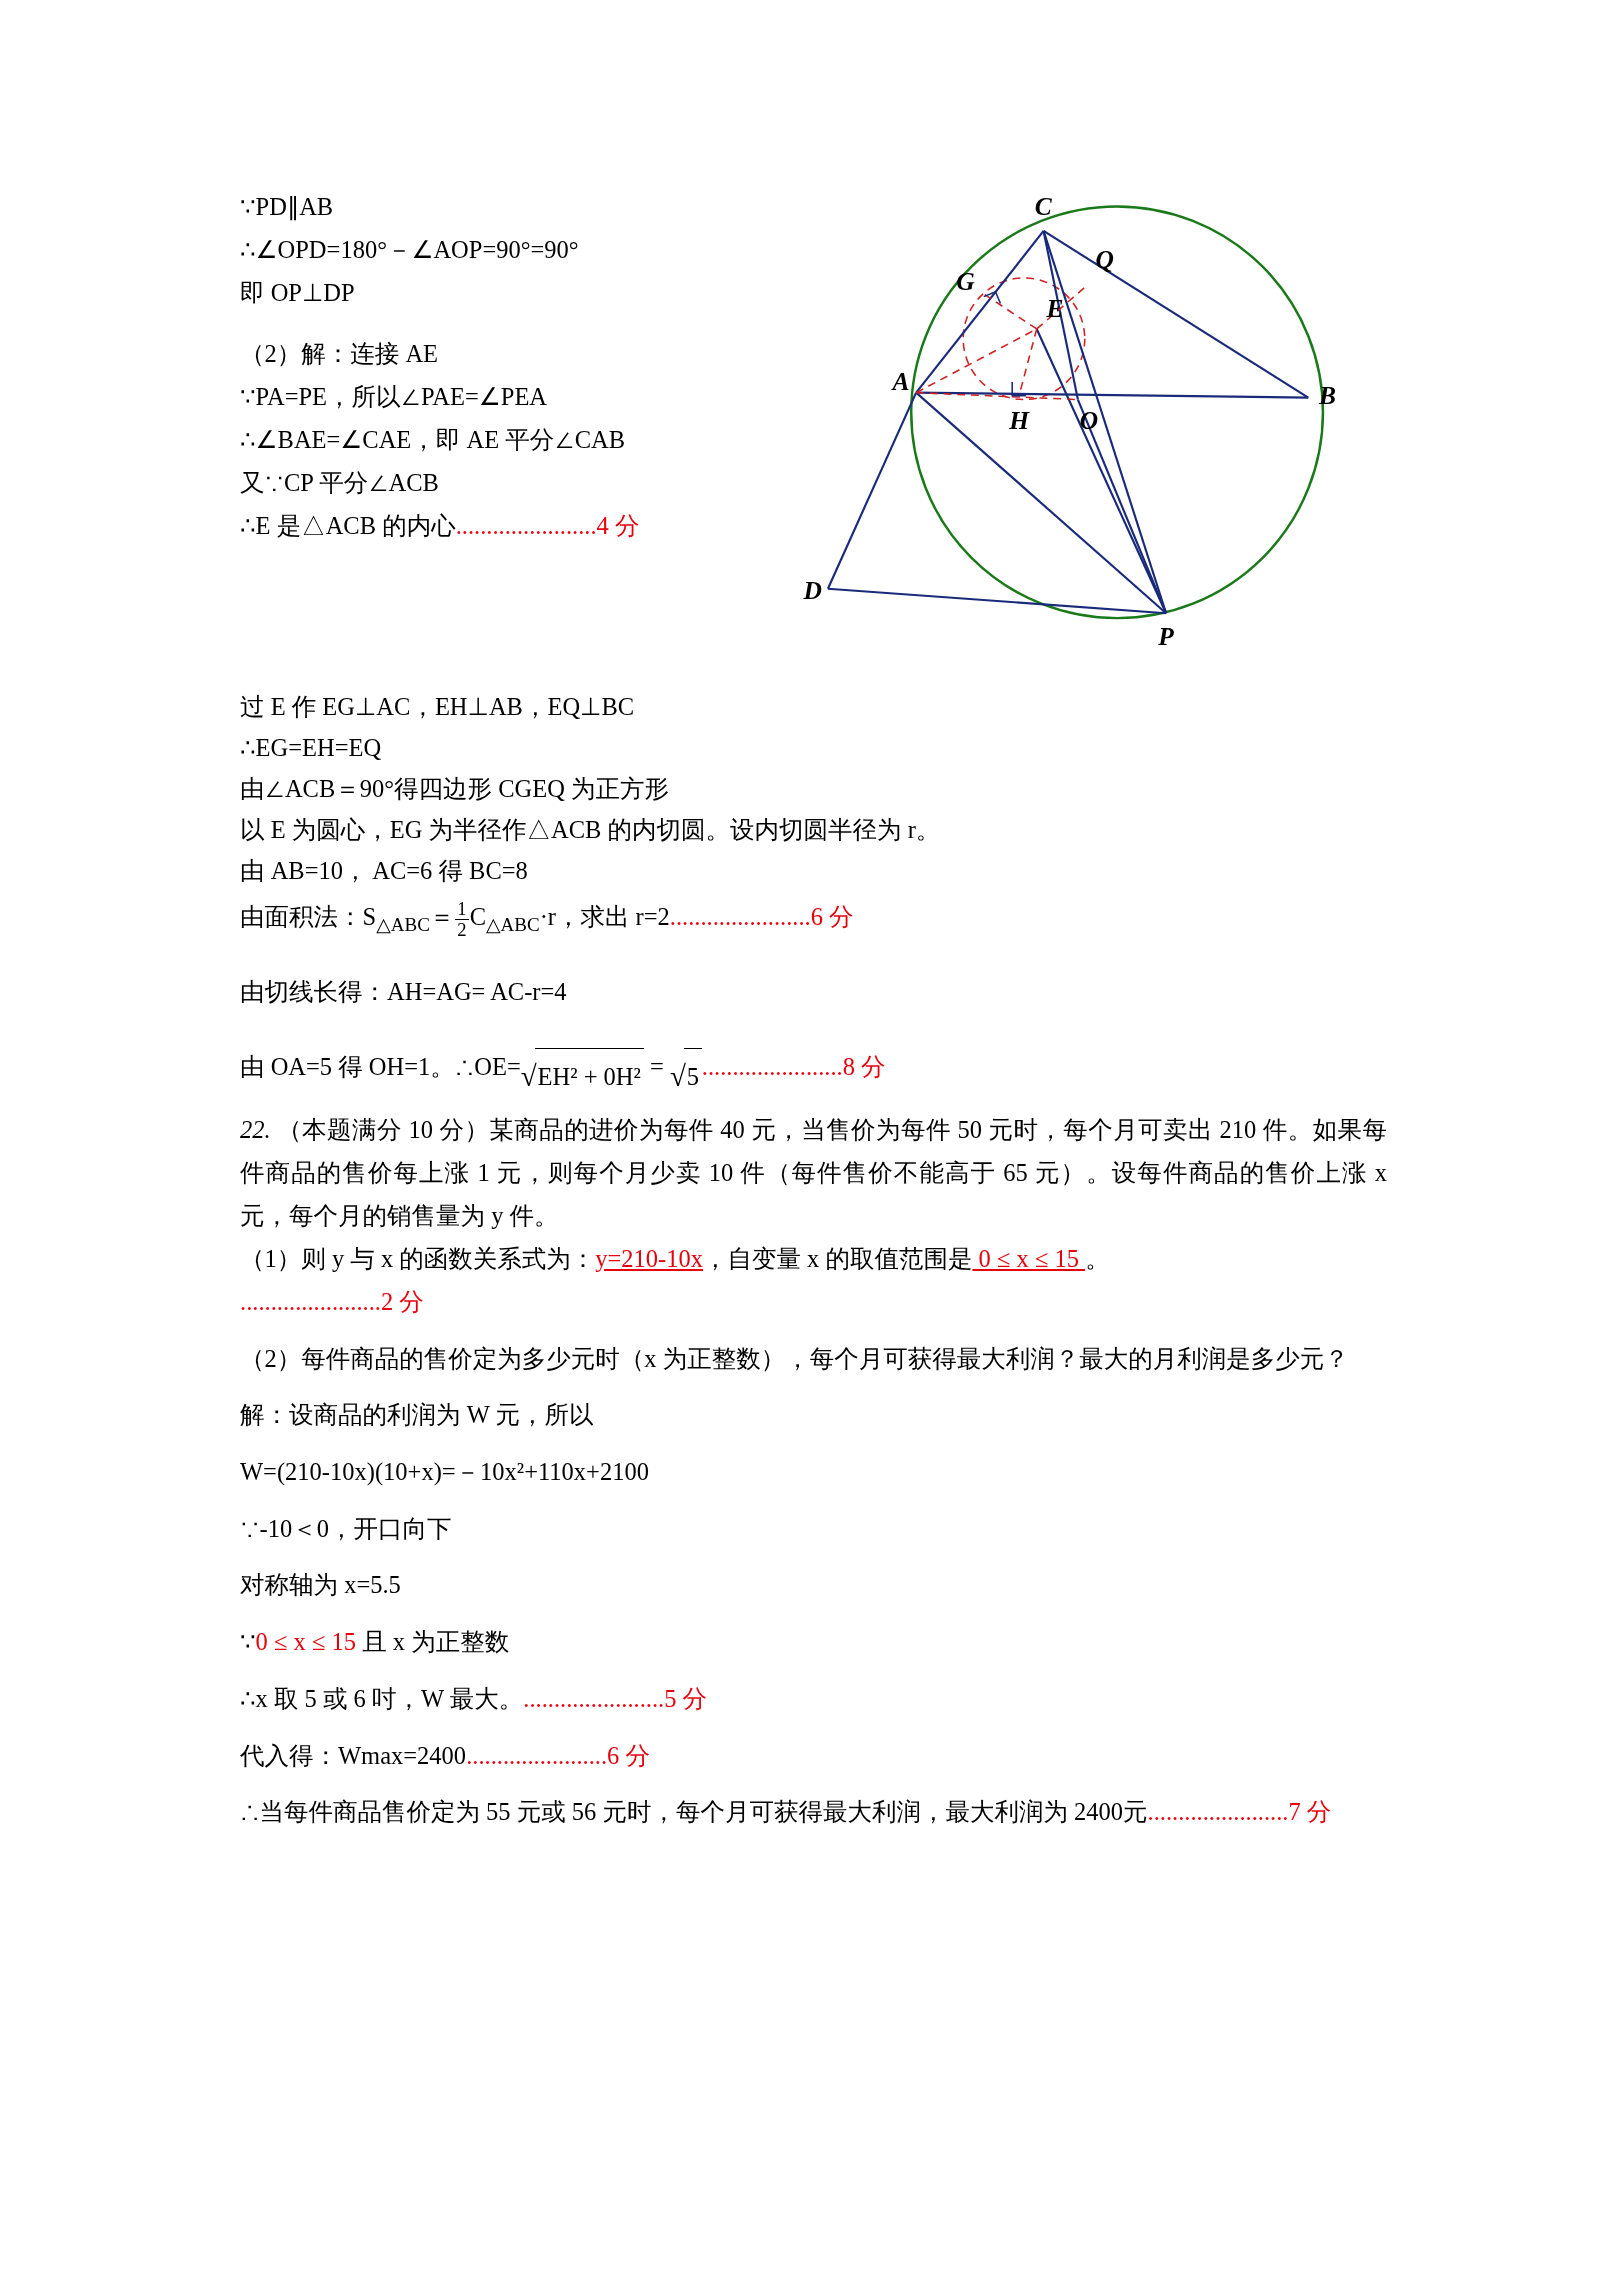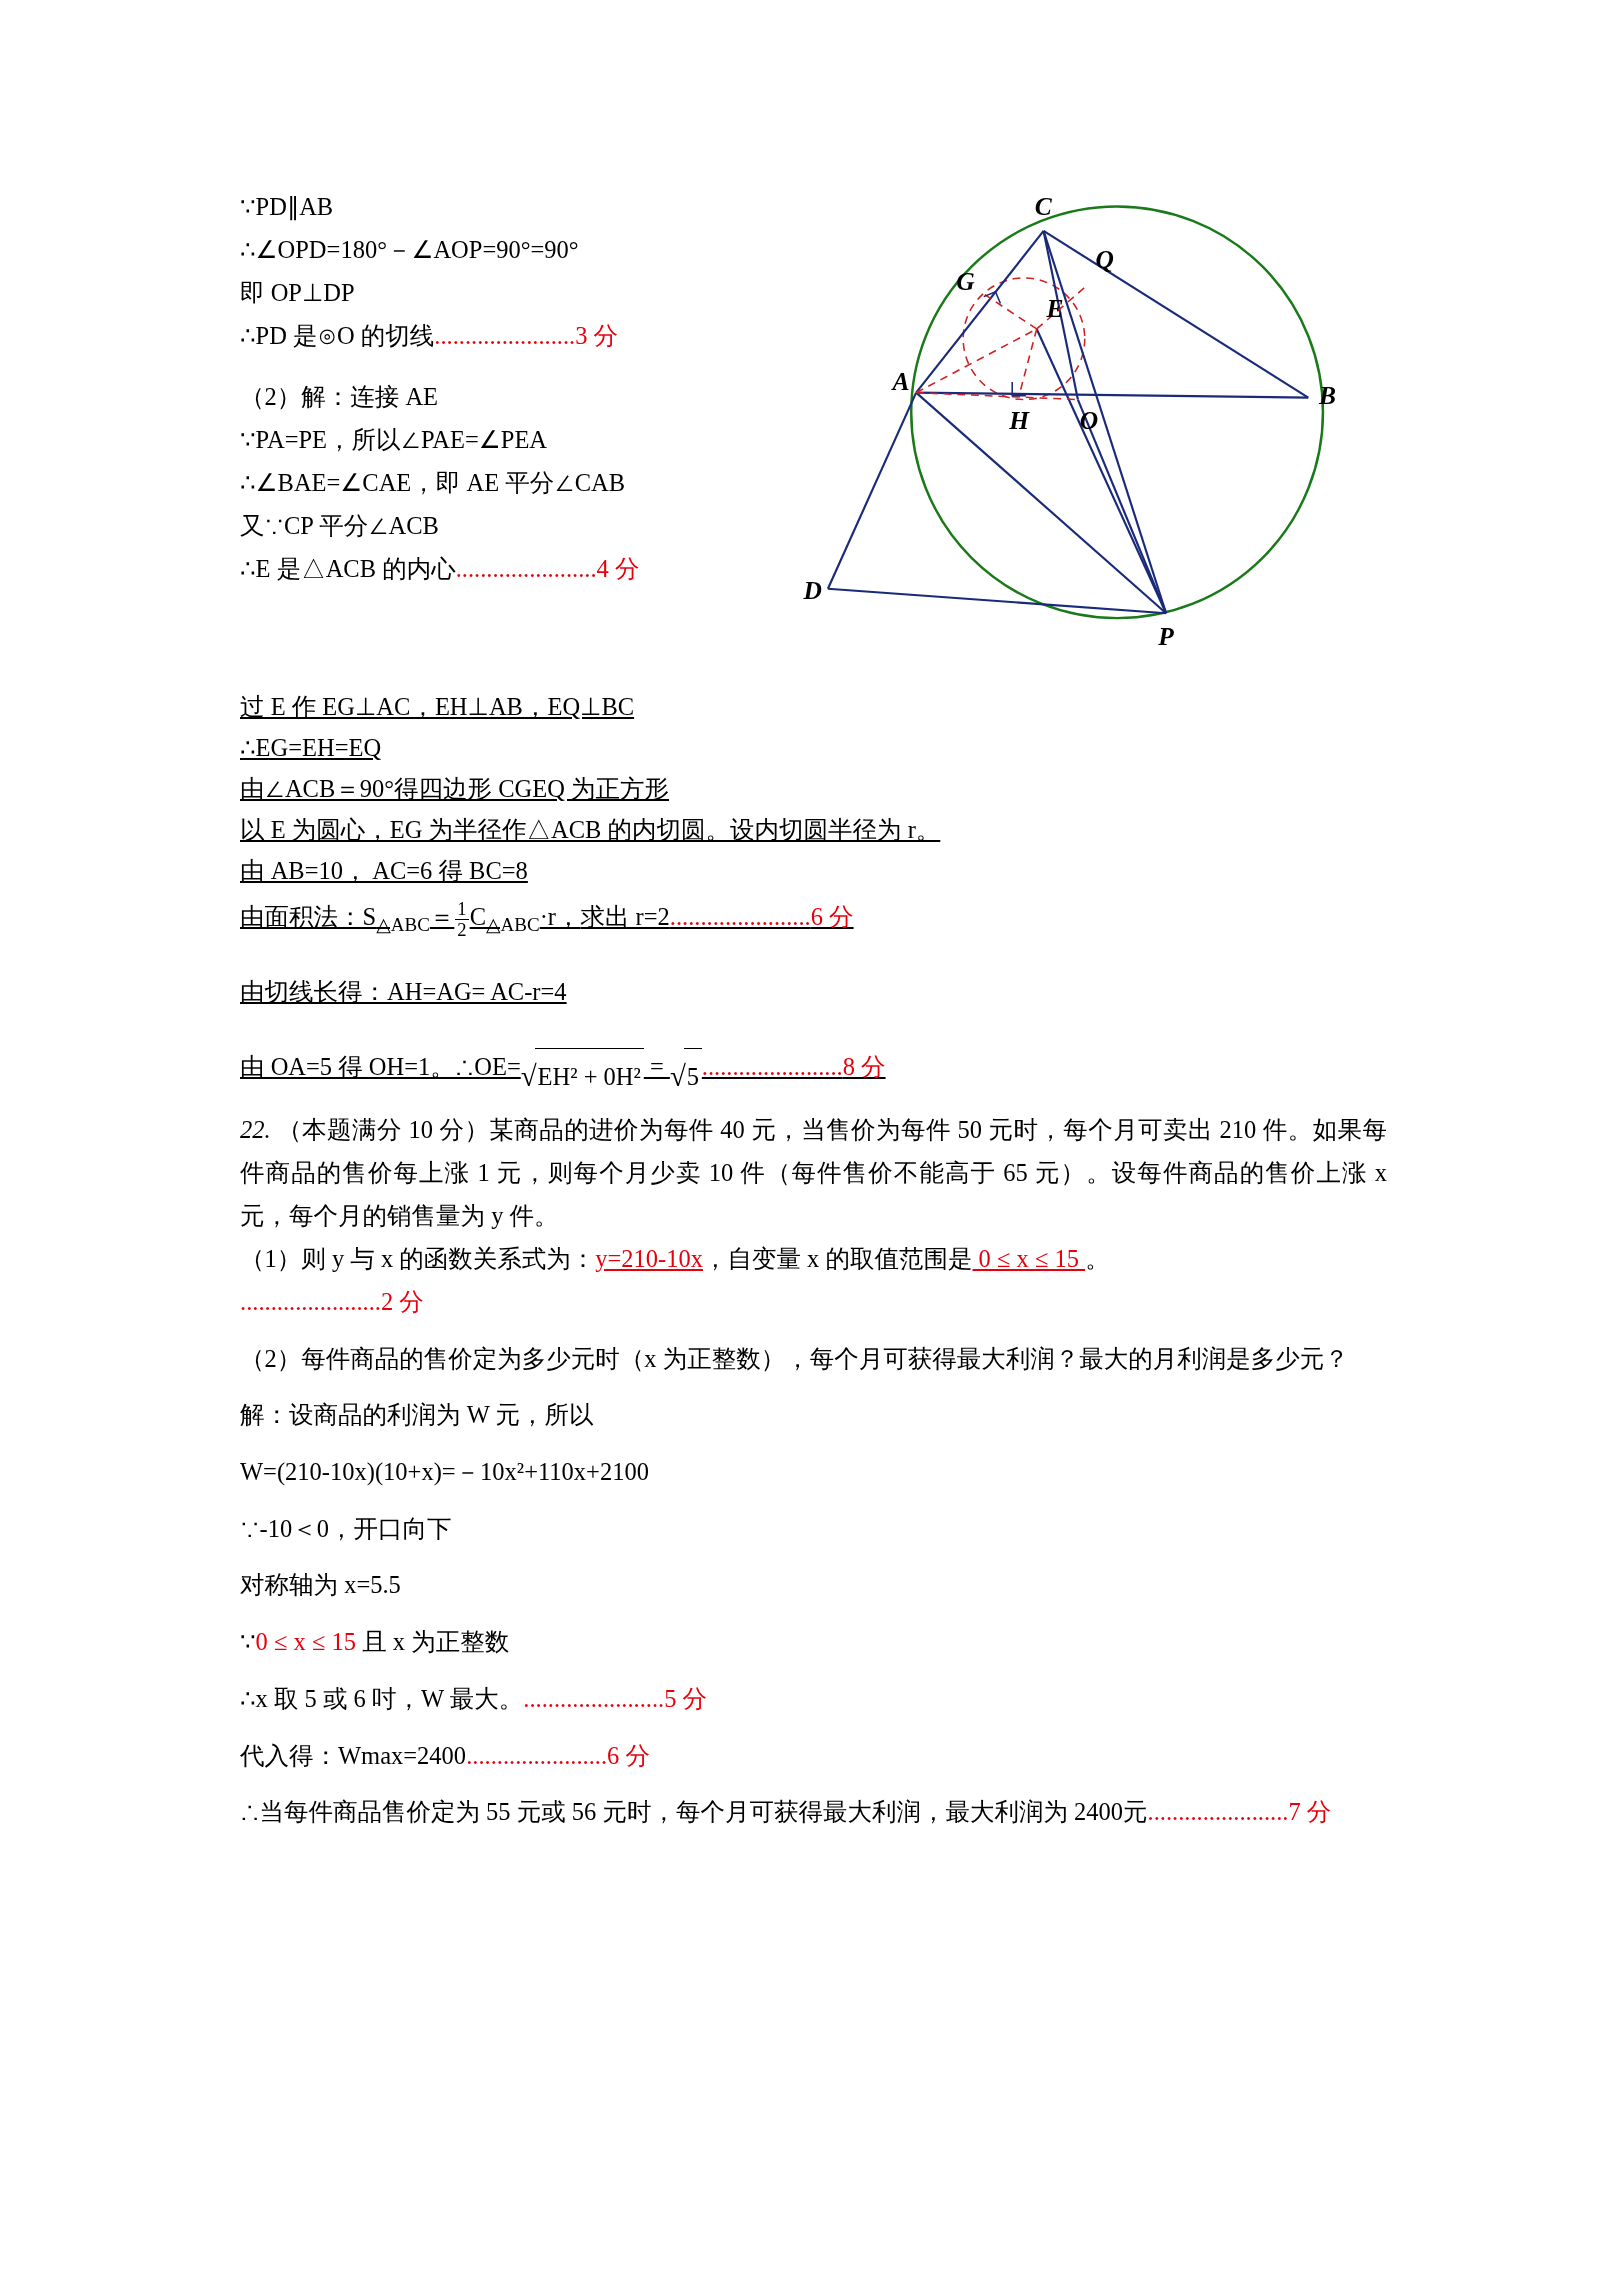--- a/index.html
+++ b/index.html
@@ -46,21 +46,20 @@
     left: 774px;
     top: 172px;
     width: 745px;
     height: 608px;
   }
   .block2 {
     position: absolute;
     left: 240px;
     top: 686px;
     width: 1137px;
-    text-decoration: underline;
   }
   .block3 {
     position: absolute;
     left: 240px;
     top: 1108px;
     width: 1147px;
   }
   .frac {
     display: inline-block;
     vertical-align: middle;
@@ -92,23 +91,20 @@
 </style>
 </head>
 <body>
 
 <div class="page">
 
   <div class="sec1">
     <div class="line">∵PD∥AB</div>
     <div class="line">∴∠OPD=180°－∠AOP=90°=90°</div>
     <div class="line">即 OP⊥DP</div>
-    <div class="line">
-      <span>∴PD 是⊙O 的切线</span><span class="red dots">.......................</span><span class="red">3 分</span>
-    </div>
     <div class="gap"></div>
     <div class="line">（2）解：连接 AE</div>
     <div class="line">∵PA=PE，所以∠PAE=∠PEA</div>
     <div class="line">∴∠BAE=∠CAE，即 AE 平分∠CAB</div>
     <div class="line">又∵CP 平分∠ACB</div>
     <div class="line">
       <span>∴E 是△ACB 的内心</span><span class="red dots">.......................</span><span class="red">4 分</span>
     </div>
   </div>
 

